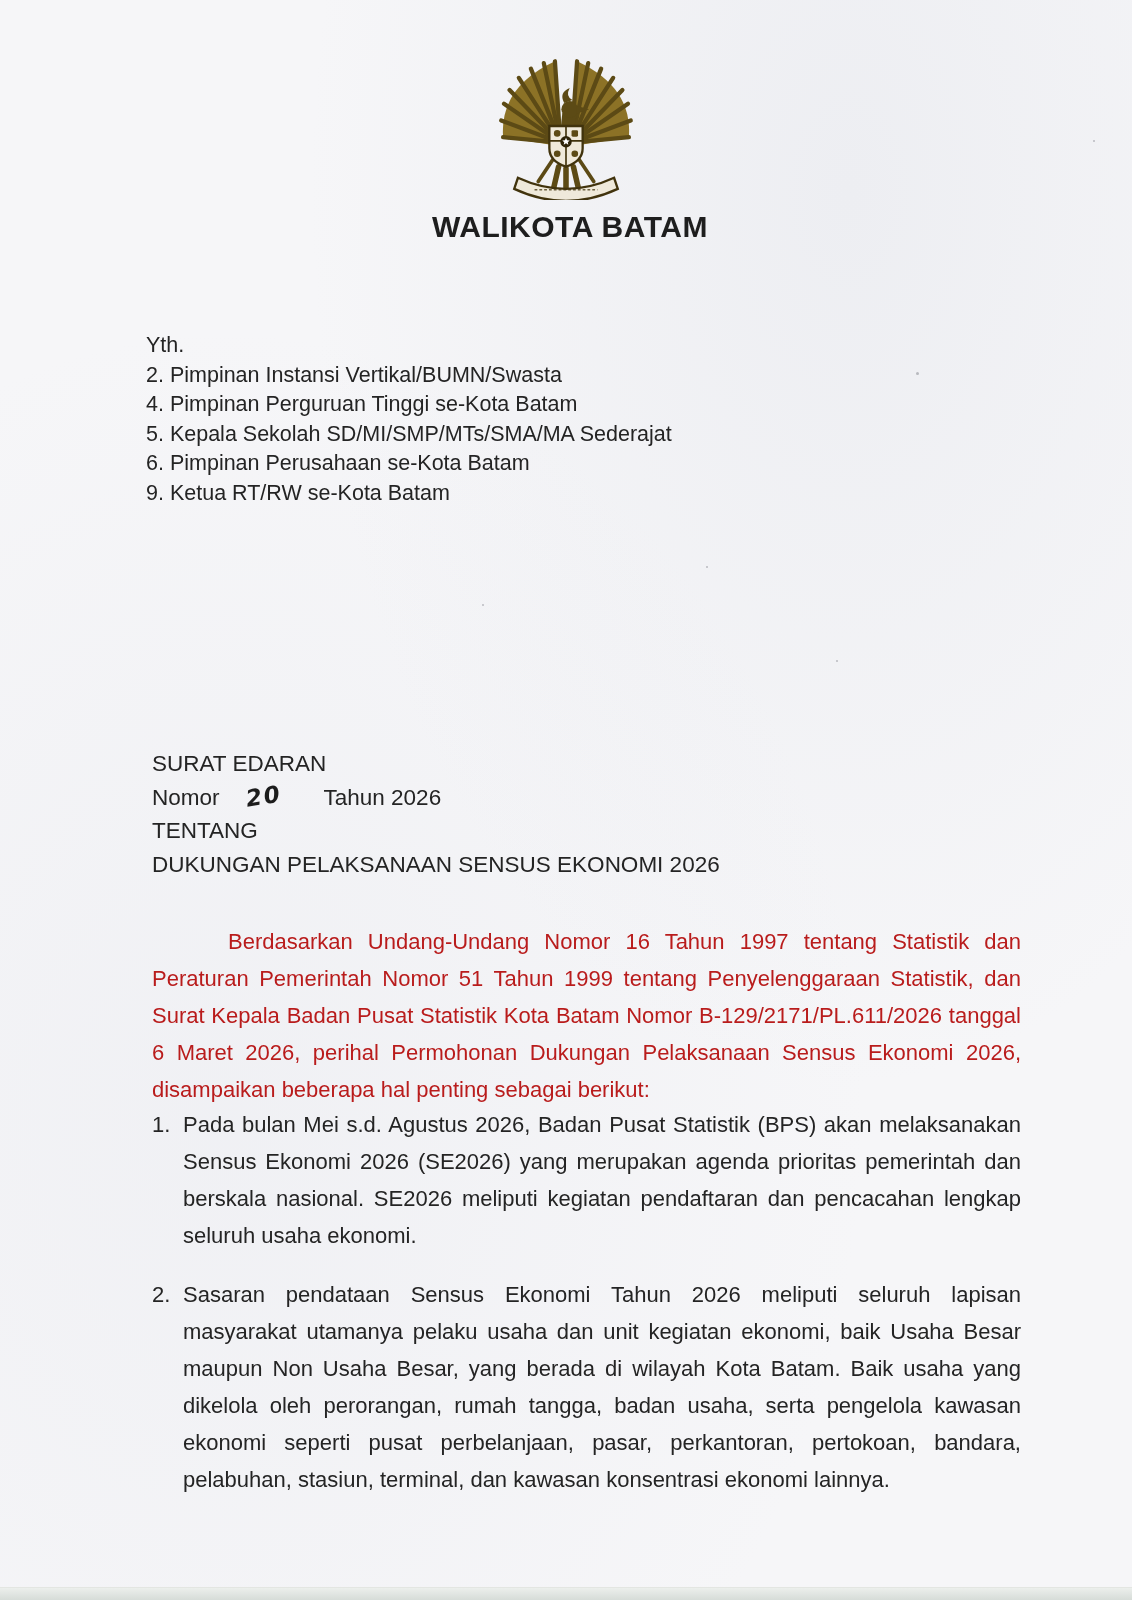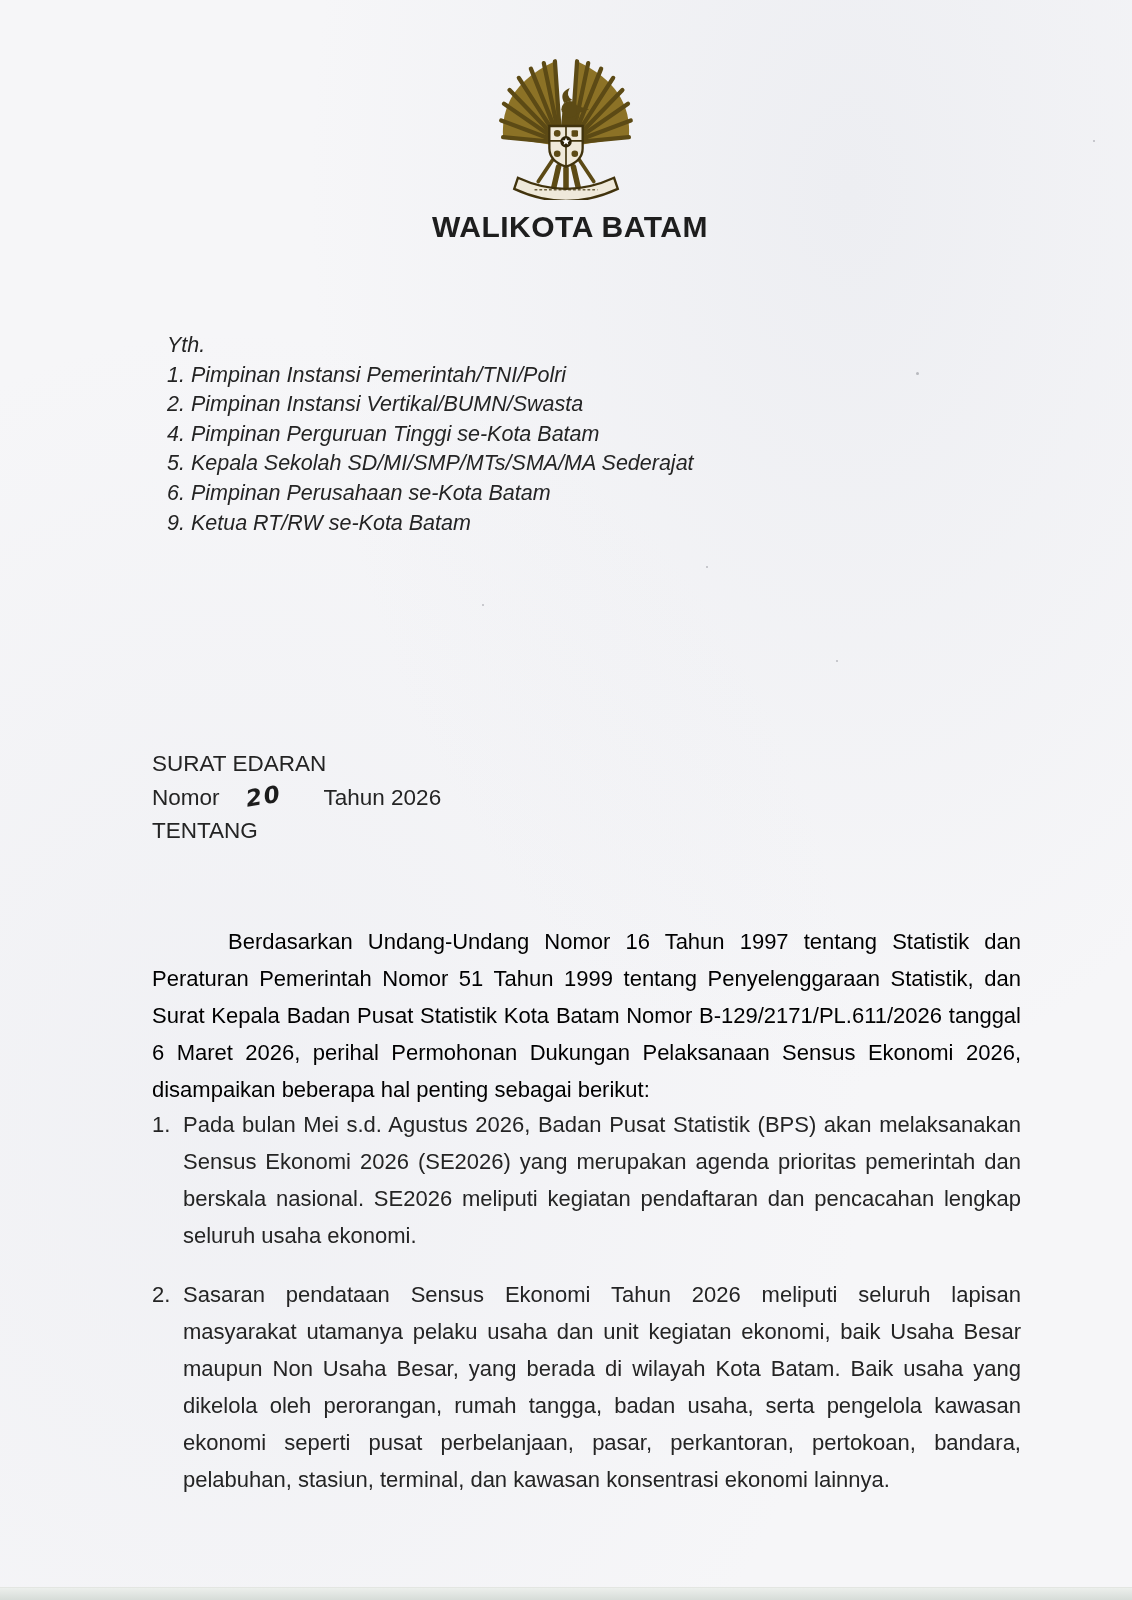--- a/index.html
+++ b/index.html
@@ -32,24 +32,23 @@
   
   .header-title {
     position: absolute; top: 206px; left: 0; width: 100%;
     margin: 4px; text-align: center;
     font-size: 30px; font-weight: 700; letter-spacing: 0.5px;
     color: #1e1e1e;
   }
 
   
   .recipients {
-    position: absolute; top: 331px; left: 167px;
+    position: absolute; top: 331px; left: 146px;
     font-size: 21.5px; line-height: 29.6px;
     color: #242424;
-    font-style: italic;
   }
 
   
   .subject {
     position: absolute; top: 747px; left: 152px; width: 868px;
     text-align: left;
     font-size: 22.5px; line-height: 33.5px;
     color: #242424;
   }
   .nomor-line .handwritten {
@@ -61,21 +60,21 @@
     margin: 0 42px 0 26px;
     color: #1c1c1c;
   }
 
   
   .opening {
     position: absolute; top: 923px; left: 152px; width: 869px;
     margin: 0;
     font-size: 22px; line-height: 37px;
     text-align: justify; text-indent: 76px;
-    color: #000000;
+    color: #b91c1c;
   }
   .points {
     position: absolute; top: 1106px; left: 152px; width: 869px;
     display: flex; flex-direction: column; gap: 22px;
     font-size: 22px; line-height: 37px;
     color: #242424;
   }
   .point { display: flex; }
   .point-num { flex: 0 0 31px; }
   .point-text { flex: 1; text-align: justify; }
@@ -162,34 +161,34 @@
 
       <path class="g-paper g-outline" stroke-width="2.5" d="M28 136 Q 80 160 132 136 L136 148 Q 80 174 24 148 Z"></path>
       <line x1="46" y1="149" x2="114" y2="149" stroke="#41330d" stroke-width="1.6" stroke-dasharray="3 2.2" opacity="0.75"></line>
     </svg>
   </div>
 
   <h1 class="header-title">WALIKOTA BATAM</h1>
 
   <div class="recipients">
     <div>Yth.</div>
-    <div>1. Pimpinan Instansi Pemerintah/TNI/Polri</div>
     <div>2. Pimpinan Instansi Vertikal/BUMN/Swasta</div>
     <div>4. Pimpinan Perguruan Tinggi se-Kota Batam</div>
     <div>5. Kepala Sekolah SD/MI/SMP/MTs/SMA/MA Sederajat</div>
     <div>6. Pimpinan Perusahaan se-Kota Batam</div>
     <div>9. Ketua RT/RW se-Kota Batam</div>
   </div>
 
   <div class="subject">
     <div>SURAT EDARAN</div>
     <div class="nomor-line">
       <span>Nomor</span><span class="handwritten">20</span><span>Tahun 2026</span>
     </div>
     <div>TENTANG</div>
+    <div>DUKUNGAN PELAKSANAAN SENSUS EKONOMI 2026</div>
   </div>
 
   <p class="opening">Berdasarkan Undang-Undang Nomor 16 Tahun 1997 tentang Statistik dan Peraturan Pemerintah Nomor 51 Tahun 1999 tentang Penyelenggaraan Statistik, dan Surat Kepala Badan Pusat Statistik Kota Batam Nomor B-129/2171/PL.611/2026 tanggal 6 Maret 2026, perihal Permohonan Dukungan Pelaksanaan Sensus Ekonomi 2026, disampaikan beberapa hal penting sebagai berikut:</p>
 
   <div class="points">
     <div class="point">
       <span class="point-num">1.</span>
       <span class="point-text">Pada bulan Mei s.d. Agustus 2026, Badan Pusat Statistik (BPS) akan melaksanakan Sensus Ekonomi 2026 (SE2026) yang merupakan agenda prioritas pemerintah dan berskala nasional. SE2026 meliputi kegiatan pendaftaran dan pencacahan lengkap seluruh usaha ekonomi.</span>
     </div>
     <div class="point">

